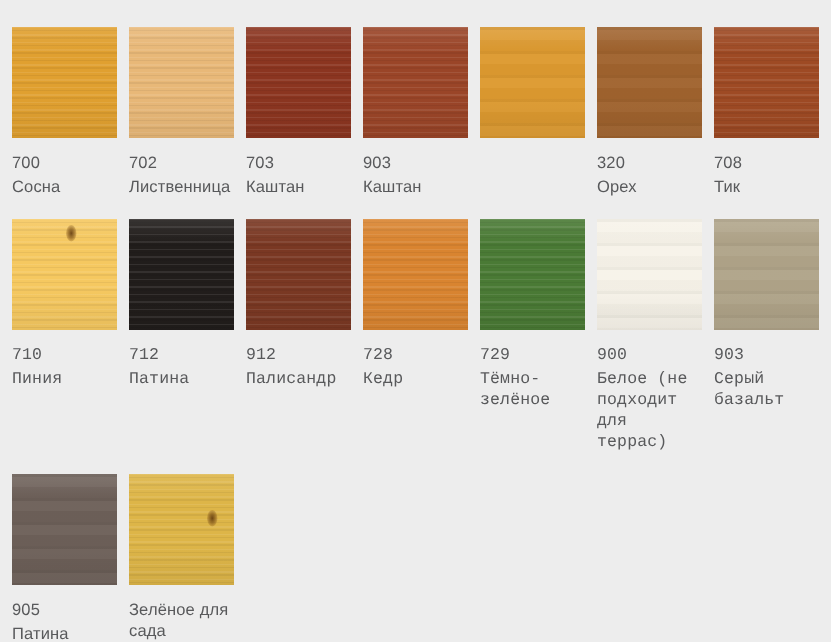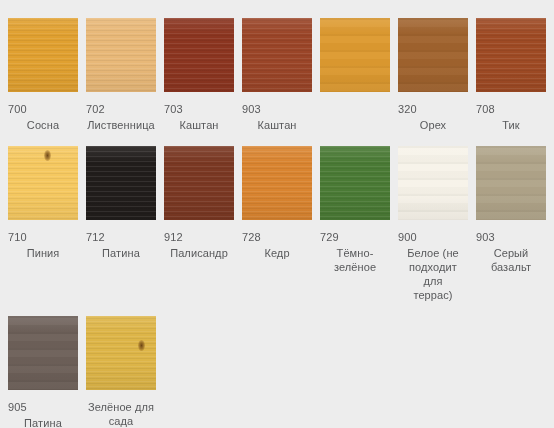--- a/index.html
+++ b/index.html
@@ -20,21 +20,21 @@
     height: 428px;
     box-sizing: border-box;
     padding: 18px 0 0 8px;
   }
   .swatch-row {
     display: flex;
     flex-direction: row;
     align-items: flex-start;
   }
   .swatch-row.row-1 { margin-bottom: 14px; }
-  .swatch-row.row-2 { margin-bottom: 14px; }
+  .swatch-row.row-2 { margin-bottom: 14px; font-family: Liberation Mono, monospace; }
   .swatch-cell {
     width: 70px;
     margin-right: 8px;
     flex: 0 0 70px;
   }
   .swatch-chip {
     position: relative;
     width: 70px;
     height: 74px;
     overflow: hidden;
@@ -98,21 +98,20 @@
     color: #58595b;
     letter-spacing: 0.1px;
   }
   .swatch-code {
     display: block;
     margin-bottom: 2px;
   }
   .swatch-name {
     display: block;
     white-space: pre-line;
-    text-align: center;
   }
 </style>
 </head>
 <body style="background: rgb(237, 237, 237);">
 
 <div id="palette">
     <div class="swatch-row row-1">
       <div class="swatch-cell">
         <div class="swatch-chip" style="background: rgb(224, 160, 48);">
           <div class="grain"></div>

